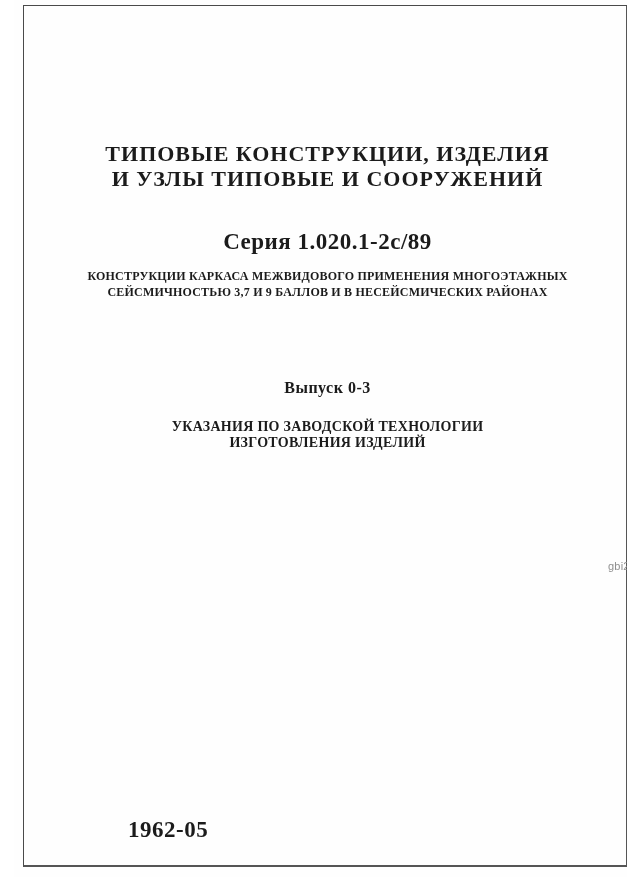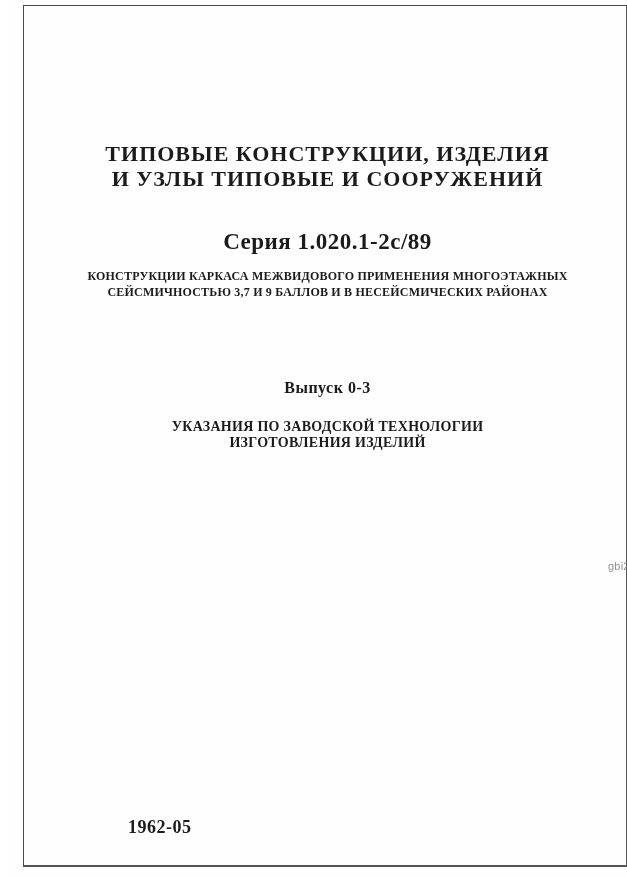--- a/index.html
+++ b/index.html
@@ -58,21 +58,21 @@
   .subtitle {
     top: 419px;
     font-size: 14px;
     line-height: 15.5px;
     letter-spacing: 0.3px;
   }
   .doc-number {
     position: absolute;
     top: 817px;
     left: 114px;
-    font-size: 18px;
+    font-size: 23px;
     font-weight: bold;
     letter-spacing: 0.5px;
   }
   .watermark {
     position: absolute;
     top: 560px;
     left: 594px;
     font-family: "Liberation Sans", sans-serif;
     font-size: 11px;
     font-weight: normal;

